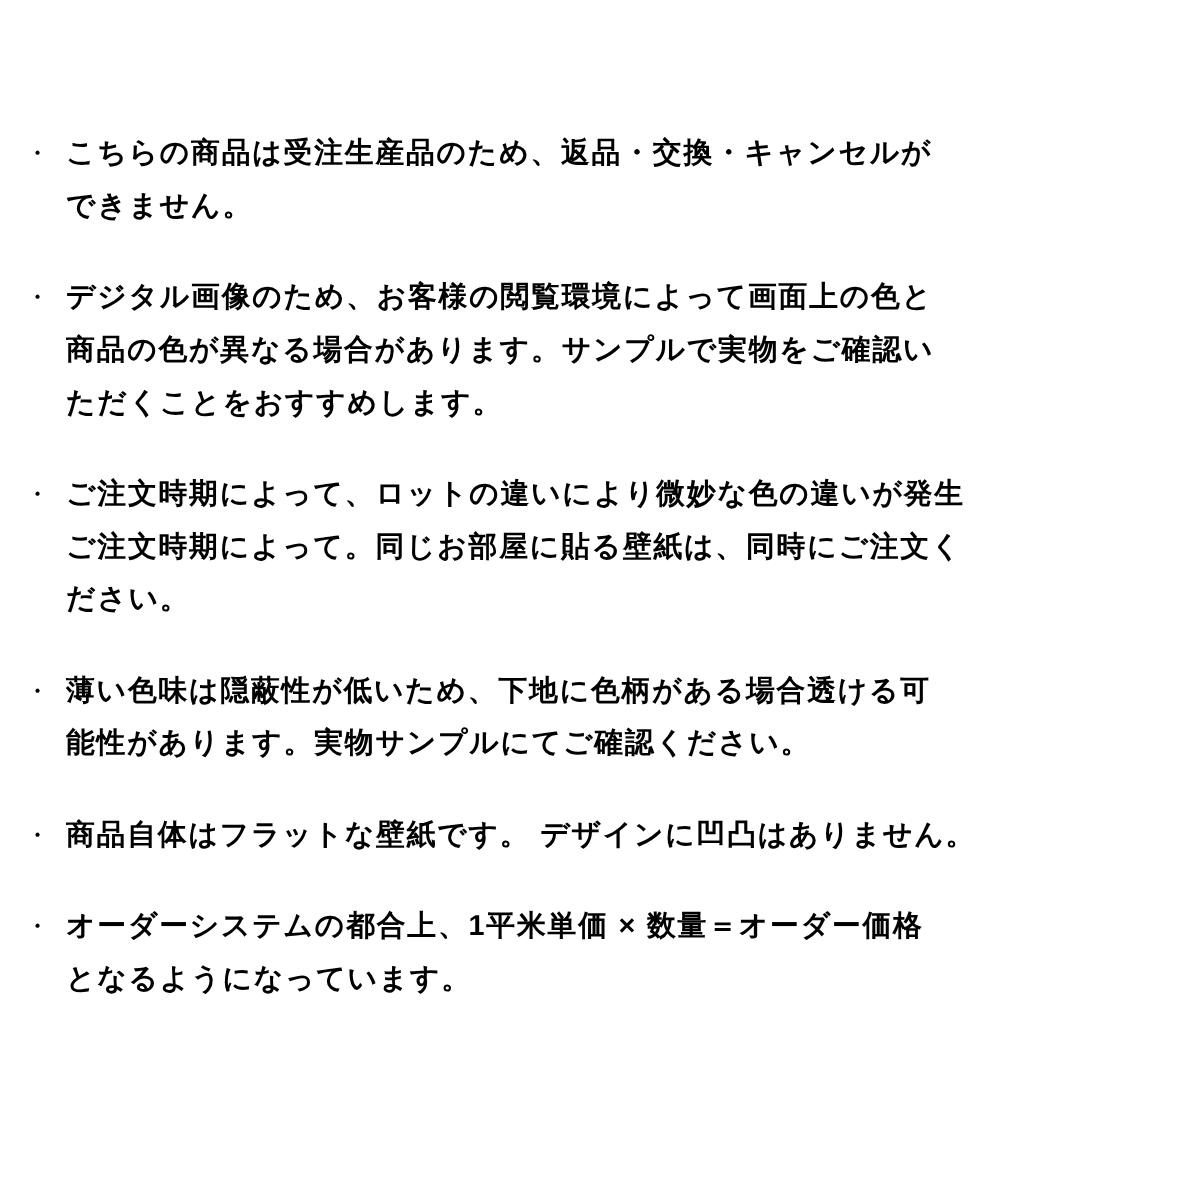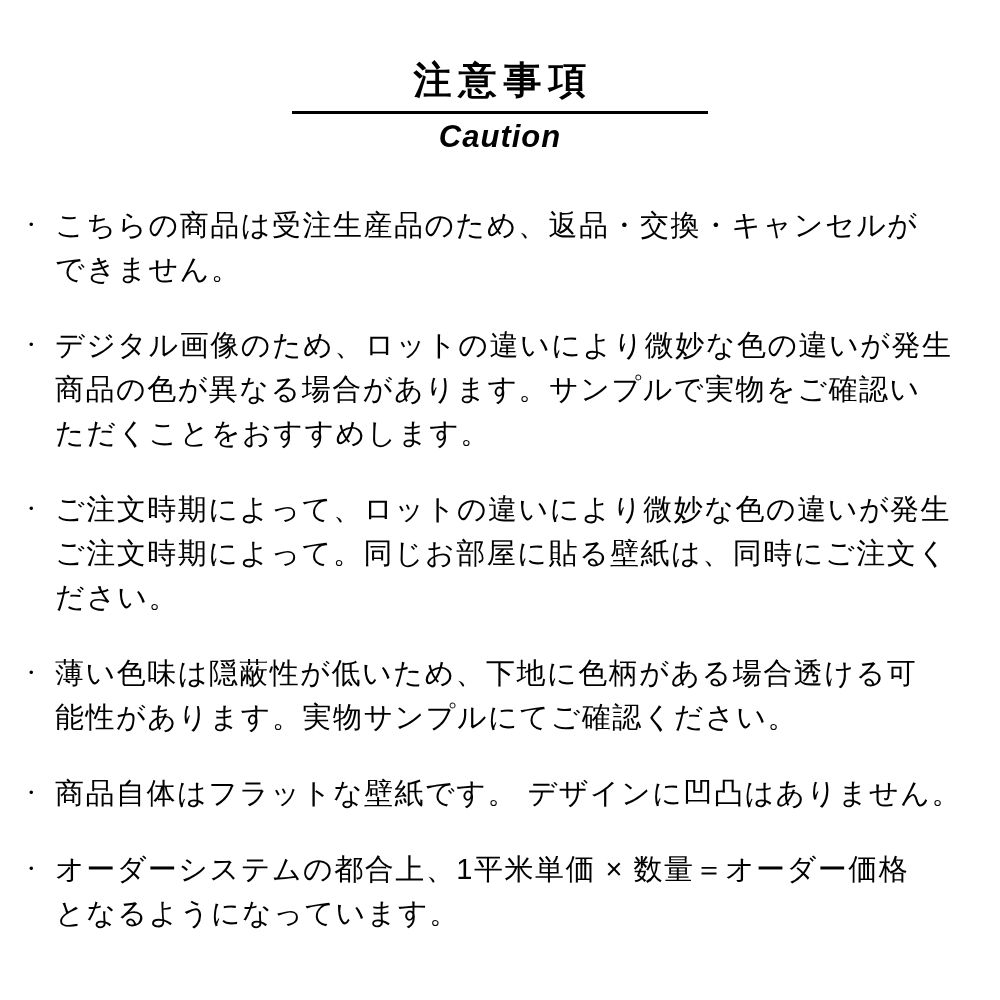--- a/index.html
+++ b/index.html
@@ -51,45 +51,41 @@
     margin-bottom: 32px;
   }
   .bullet {
     flex: none;
     width: 35px;
     font-size: 22px;
     line-height: 44px;
   }
   .note-text {
     flex: 1;
-    font-size: 29px;
+    font-size: 24px;
     line-height: 44px;
     letter-spacing: 1.5px;
     white-space: pre-line;
+    font-weight: bold;
   }
 </style>
 </head>
 <body>
 
 <div class="page">
-  <header class="header">
-    <h1 class="title">注意事項</h1>
-    <div class="divider"></div>
-    <div class="subtitle">Caution</div>
-  </header>
 
   <ul class="notes">
       <li class="note">
     <span class="bullet">・</span>
     <span class="note-text">こちらの商品は受注生産品のため、返品・交換・キャンセルが
 できません。</span>
   </li>
       <li class="note">
     <span class="bullet">・</span>
-    <span class="note-text">デジタル画像のため、ロットの違いにより微妙な色の違いが発生
+    <span class="note-text">デジタル画像のため、お客様の閲覧環境によって画面上の色と
 商品の色が異なる場合があります。サンプルで実物をご確認い
 ただくことをおすすめします。</span>
   </li>
       <li class="note">
     <span class="bullet">・</span>
     <span class="note-text">ご注文時期によって、ロットの違いにより微妙な色の違いが発生
 ご注文時期によって。同じお部屋に貼る壁紙は、同時にご注文く
 ださい。</span>
   </li>
       <li class="note">

